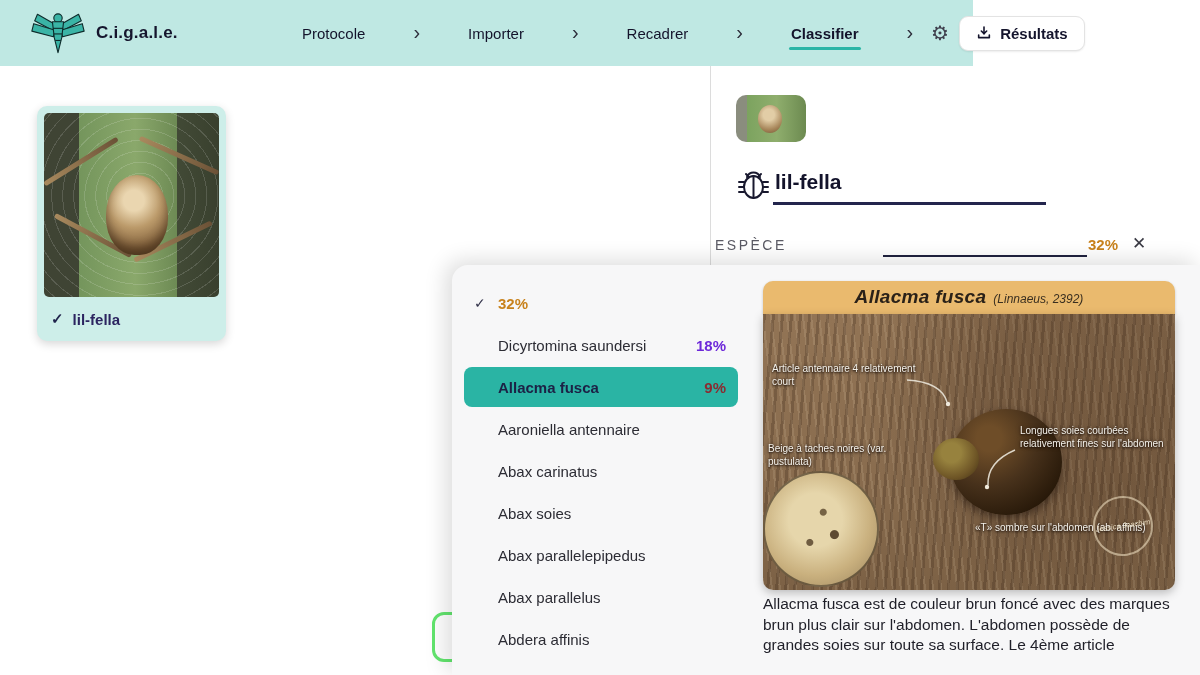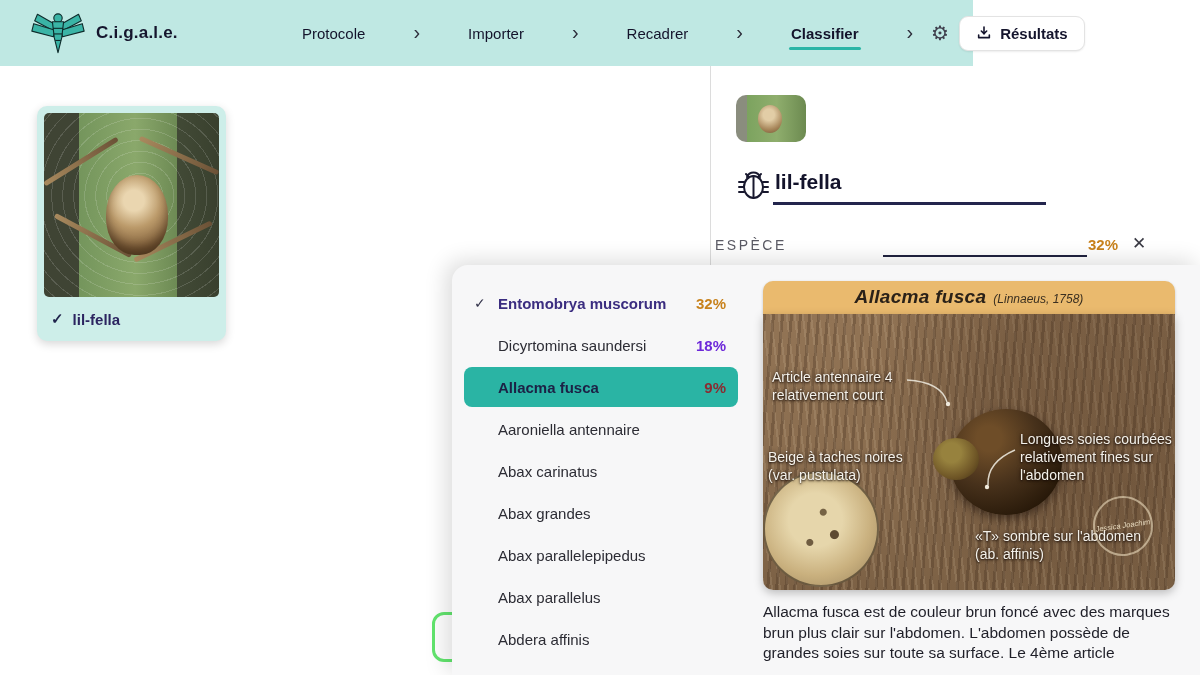--- a/index.html
+++ b/index.html
@@ -112,22 +112,22 @@
   .sp-card-author { font-size:12px; font-style:italic; color:#3a2f20; }
   .sp-card-image {
     position:relative; height:276px; border-radius:0 0 10px 10px; overflow:hidden;
     box-shadow:0 3px 10px rgba(0,0,0,.25);
     background:
       radial-gradient(circle at 80% 30%, rgba(50,30,15,.25) 0 25%, transparent 60%),
       repeating-linear-gradient(95deg, rgba(60,40,25,.28) 0 3px, transparent 3px 9px),
       repeating-linear-gradient(83deg, rgba(232,212,180,.14) 0 2px, transparent 2px 8px),
       linear-gradient(180deg,#927455 0%,#8a6d4f 55%,#7c6145 100%);
   }
-  .annot { position:absolute; color:#f4f1ea; font-size:14px; line-height:1.3;
-    text-shadow:0 1px 2px rgba(20,10,5,.9), 0 0 4px rgba(20,10,5,.6);margin-top:6px; }
+  .annot { position:absolute; color:#f4f1ea; font-size:10px; line-height:1.3;
+    text-shadow:0 1px 2px rgba(20,10,5,.9), 0 0 4px rgba(20,10,5,.6); }
   .annot.a1 { left:9px;  top:48px;  width:152px; }
   .annot.a2 { left:257px; top:110px; width:152px; }
   .annot.a3 { left:5px;  top:128px; width:150px; }
   .annot.a4 { left:212px; top:207px; width:178px; }
   .insect-body { position:absolute; left:187px; top:95px; width:112px; height:106px; border-radius:50%;
     background:radial-gradient(circle at 35% 28%, #6e4d28 0 12%, #47311b 45%, #241607 82%);
     box-shadow:0 4px 10px rgba(20,10,5,.5); }
   .insect-head { position:absolute; left:170px; top:124px; width:46px; height:42px; border-radius:50%;
     background:radial-gradient(circle at 40% 35%, #97823e 0 25%, #6e5526 65%, #3c2c12 100%); }
   .inset-circle { position:absolute; left:0px; top:157px; width:116px; height:116px; border-radius:50%;
@@ -136,21 +136,21 @@
       radial-gradient(circle at 62% 55%, rgba(60,40,20,.8) 0 4px, transparent 5px),
       radial-gradient(circle at 40% 62%, rgba(60,40,20,.7) 0 3px, transparent 4px),
       radial-gradient(circle at 52% 35%, rgba(70,50,25,.7) 0 3px, transparent 4px),
       radial-gradient(circle at 45% 42%, #e6d6ab 0 30%, #c9b07e 62%, #97805a 100%); }
   .stamp { position:absolute; left:330px; top:182px; width:60px; height:60px; border-radius:50%;
     border:2px solid rgba(235,220,190,.6); display:flex; align-items:center; justify-content:center;
     text-align:center; color:rgba(242,230,202,.9); font-size:7.5px; font-style:italic; line-height:1.25;
     transform:rotate(-8deg); }
   .connectors { position:absolute; inset:0; pointer-events:none; }
 
-  .sp-desc { margin-top:12px; width:412px; font-size:15.5px; line-height:1.33; color:#1f1f28; }
+  .sp-desc { margin-top:4px; width:412px; font-size:15.5px; line-height:1.33; color:#1f1f28; }
 
   
   .dl-icon, .bug-icon { display:block; }
 </style>
 </head>
 <body>
 
 <div class="topbar">
   <div class="brand">
     <svg width="56" height="48" viewBox="0 0 60 50">
@@ -233,21 +233,20 @@
 <button class="close-x">✕</button>
 
 <div class="green-frag"></div>
 
 <div class="overlay">
 
   <div class="sp-list">
 
       <div class="sp-item checked">
         <span class="check">✓</span>
-        <span class="sp-name">Entomobrya muscorum</span>
         <span class="sp-pct" style="color: rgb(200, 130, 28);">32%</span>
       </div>
 
       <div class="sp-item">
         <span class="check">✓</span>
         <span class="sp-name">Dicyrtomina saundersi</span>
         <span class="sp-pct" style="color: #6d28d9;">18%</span>
       </div>
 
       <div class="sp-item selected">
@@ -263,21 +262,21 @@
       </div>
 
       <div class="sp-item">
         <span class="check">✓</span>
         <span class="sp-name">Abax carinatus</span>
         <span class="sp-pct"></span>
       </div>
 
       <div class="sp-item">
         <span class="check">✓</span>
-        <span class="sp-name">Abax grandes</span>
+        <span class="sp-name">Abax soies</span>
         <span class="sp-pct"></span>
       </div>
 
       <div class="sp-item">
         <span class="check">✓</span>
         <span class="sp-name">Abax parallelepipedus</span>
         <span class="sp-pct"></span>
       </div>
 
       <div class="sp-item">
@@ -295,21 +294,21 @@
       <div class="sp-item">
         <span class="check">✓</span>
         <span class="sp-name">Abdera flexuosa</span>
         <span class="sp-pct"></span>
       </div>
     </div>
 
   <div class="sp-card">
     <div class="sp-card-header">
       <span class="sp-card-title">Allacma fusca</span>
-      <span class="sp-card-author">(Linnaeus, 1758)</span>
+      <span class="sp-card-author">(Linnaeus, 2392)</span>
     </div>
     <div class="sp-card-image">
       <div class="insect-body"></div>
       <div class="insect-head"></div>
       <div class="inset-circle"></div>
       <svg class="connectors" width="412" height="276" viewBox="0 0 412 276">
         <path d="M144,66 Q178,68 184,88" fill="none" stroke="#e9e4d8" stroke-width="1.5" opacity="0.9"></path>
         <circle cx="185" cy="90" r="2.2" fill="#efe9dc"></circle>
         <path d="M252,136 Q224,148 225,171" fill="none" stroke="#e9e4d8" stroke-width="1.5" opacity="0.9"></path>
         <circle cx="224" cy="173" r="2.2" fill="#efe9dc"></circle>

